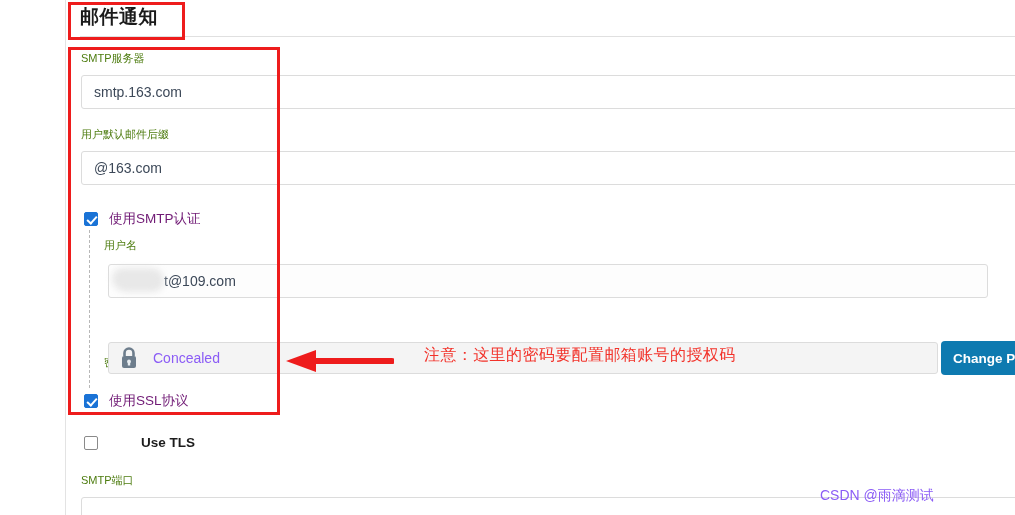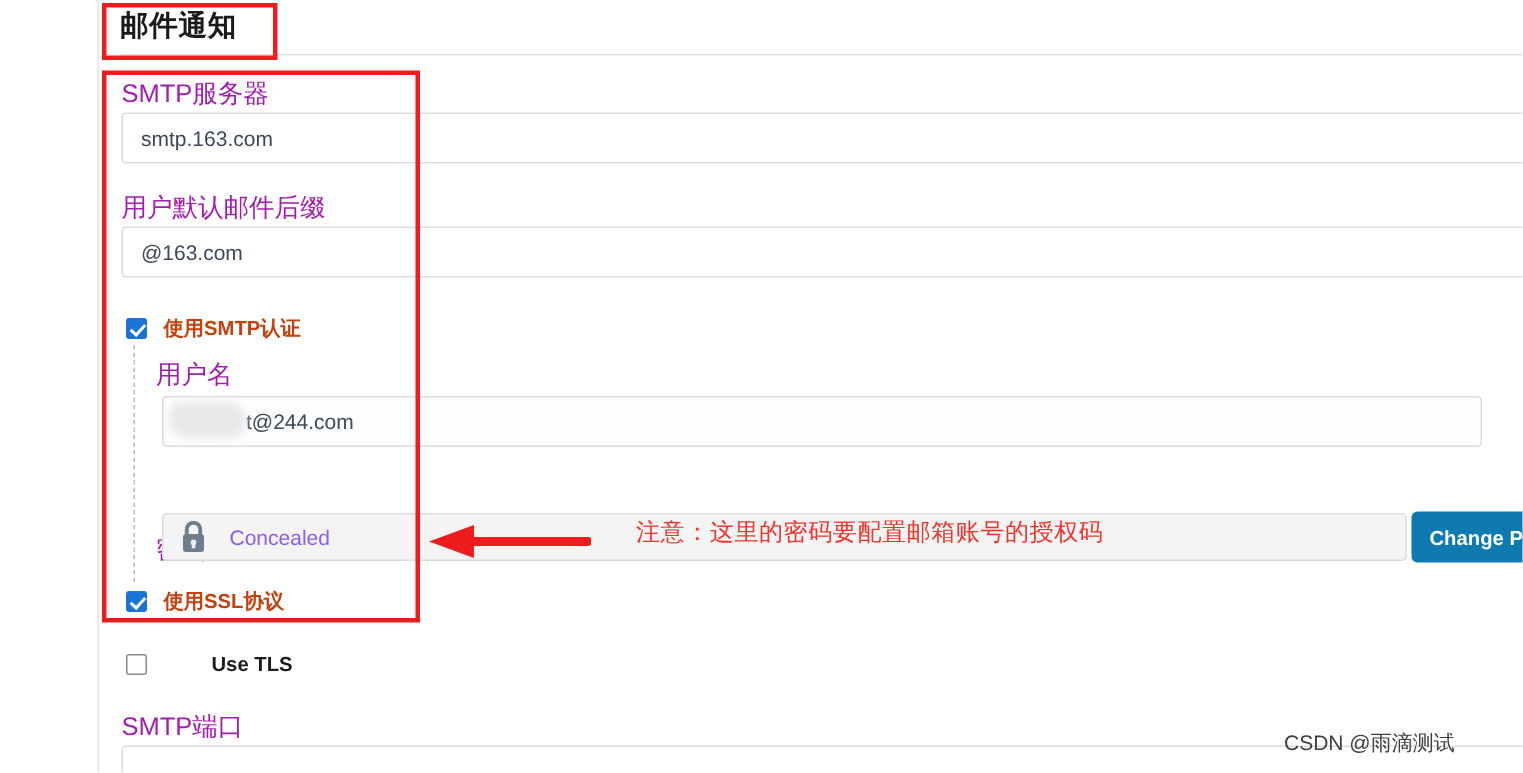--- a/index.html
+++ b/index.html
@@ -38,22 +38,22 @@
   .title-underline {
     position: absolute;
     left: 80px; top: 36px;
     width: 935px; height: 1px;
     background: #e0e0e0;
   }
 
   
   .field-label {
     position: absolute;
-    font-size: 17px;
-    color: #a21caf;
+    font-size: 11px;
+    color: #4d7c0f;
     white-space: nowrap;
   }
 
   .text-input {
     position: absolute;
     height: 34px;
     background: #ffffff;
     border: 1px solid #dcdcdc;
     border-radius: 3px;
     display: flex;
@@ -89,22 +89,21 @@
     position: absolute;
     left: 4px; top: 1px;
     width: 4px; height: 8px;
     border: solid #ffffff;
     border-width: 0 2px 2px 0;
     transform: rotate(42deg);
   }
   .cb-label {
     margin-left: 11px;
     font-size: 13.5px;
-    color: #c2410c;
-    font-weight: bold;
+    color: #701a75;
   }
   .cb-label.bold { font-weight: bold; color:#1c1c1c; }
 
   
   .nest-guide {
     position: absolute;
     left: 89px; top: 230px;
     width: 0; height: 158px;
     border-left: 1px dashed #b8b8b8;
   }
@@ -174,23 +173,23 @@
   }
   .anno-arrow {
     position: absolute;
     left: 284px; top: 348px;
     width: 110px; height: 28px;
   }
 
   
   .watermark {
     position: absolute;
-    left: 856px; top: 487px;
+    left: 820px; top: 487px;
     font-size: 14px;
-    color: #404040;
+    color: #8b5cf6;
     white-space: nowrap;
   }
 </style>
 </head>
 <body>
 
 <div id="page">
 
   <div class="page-left-rule"></div>
 
@@ -204,21 +203,21 @@
   <div class="text-input" style="left:81px; top:151px; width:960px;">@163.com</div>
 
   <div class="cb-row" style="left:84px; top:210px;">
     <span class="cb checked"></span>
     <span class="cb-label">使用SMTP认证</span>
   </div>
 
   <div class="nest-guide"></div>
 
   <div class="field-label" style="left:104px; top:238px;">用户名</div>
-  <div class="text-input" style="left:108px; top:264px; width:880px; background:#fdfdfd; padding-left:55px;">t@244.com</div>
+  <div class="text-input" style="left:108px; top:264px; width:880px; background:#fdfdfd; padding-left:55px;">t@109.com</div>
   <div class="redaction"></div>
 
   <div class="field-label" style="left:104px; top:316px;margin-top:39px;">密码</div>
 
   <div class="pw-field">
     <svg class="lock-icon" width="20" height="22" viewBox="0 0 20 22">
       <path d="M5.5 9 V6 a4.5 4.5 0 0 1 9 0 V9" fill="none" stroke="#6d7d8c" stroke-width="2.6"></path>
       <rect x="3" y="9" width="14" height="12" rx="2" fill="#6d7d8c"></rect>
       <circle cx="10" cy="14.5" r="1.9" fill="#e9eef2"></circle>
       <rect x="8.8" y="14.5" width="2.4" height="4" fill="#e9eef2"></rect>

